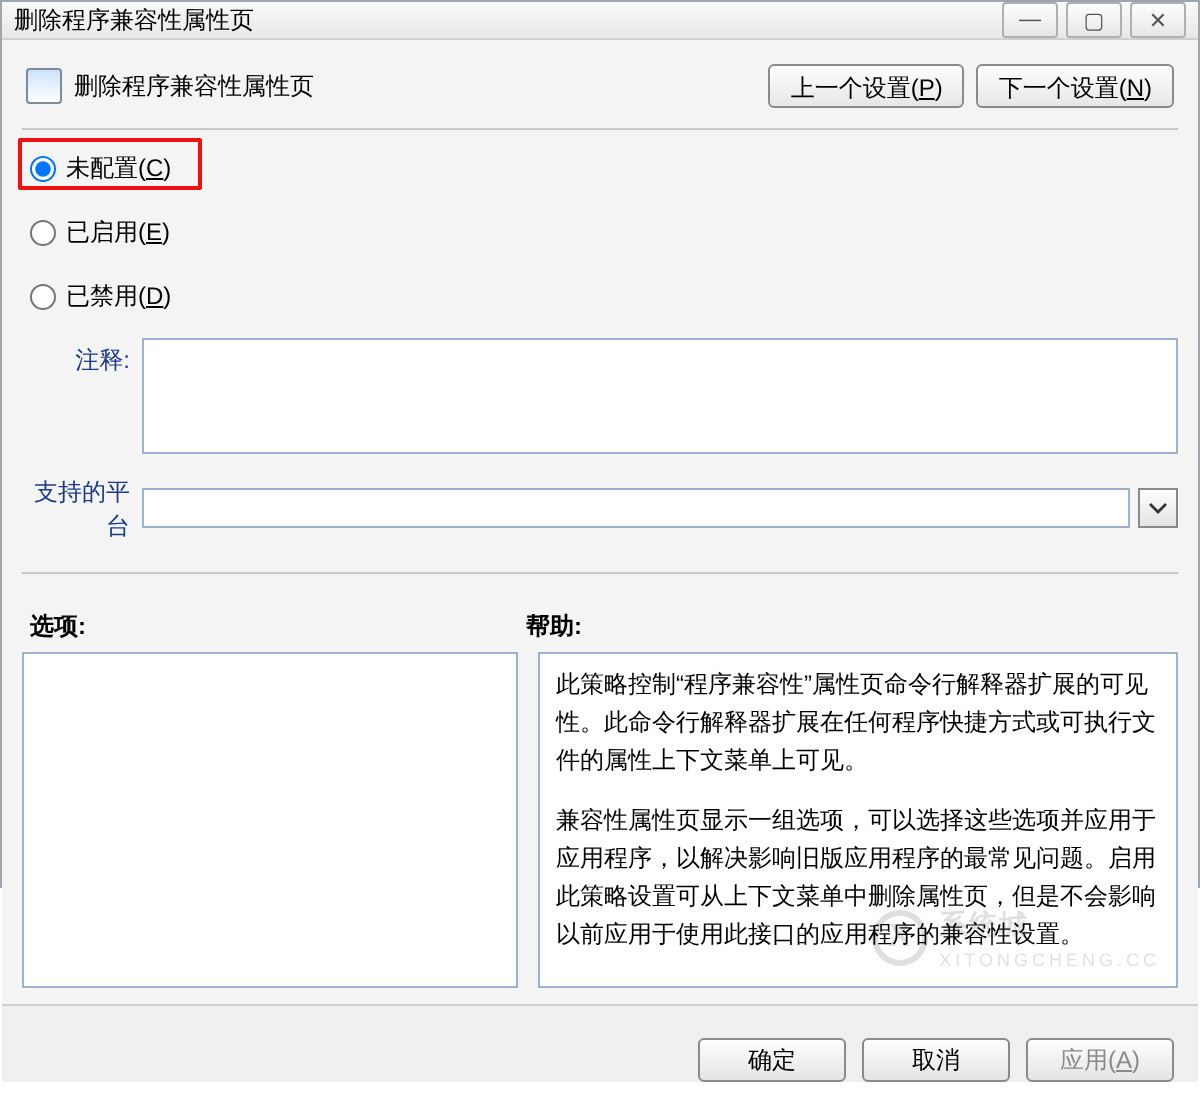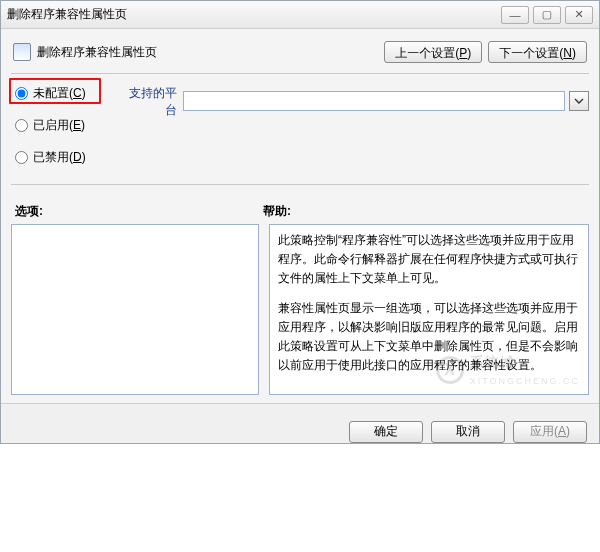--- a/index.html
+++ b/index.html
@@ -71,20 +71,21 @@
     cursor: default;
   }
   .hr {
     height: 1px;
     background: #c9c9c9;
     margin: 0 0 8px 0;
   }
   .config-area {
     display: flex;
     padding-bottom: 6px;
+    flex-direction: column;
   }
   .radio-col {
     width: 112px;
     padding-left: 4px;
     position: relative;
   }
   .radio-item {
     display: flex;
     align-items: center;
     height: 22px;
@@ -223,20 +224,24 @@
           <input type="radio" name="cfg" style="">
           <label>已启用(<u>E</u>)</label>
         </div>
         <div class="radio-item">
           <input type="radio" name="cfg" style="">
           <label>已禁用(<u>D</u>)</label>
         </div>
       </div>
 
       <div class="form-col">
+        <div class="form-row">
+          <div class="form-label">注释:</div>
+          <textarea class="notes-box" style=""></textarea>
+        </div>
         <div class="form-row" style="align-items:center;justify-content:flex-end;">
           <div class="form-label">支持的平台</div>
           <input class="platform-input" type="text" value="" style="">
           <div class="chev-btn">
             <svg class="chev-down-svg" viewBox="0 0 10 10">
                 <path d="M1 3 L5 7 L9 3" fill="none" stroke="#333" stroke-width="1.4"></path>
               </svg>
           </div>
         </div>
       </div>
@@ -245,21 +250,21 @@
     <div class="hr"></div>
 
     <div class="mid-labels">
       <div class="left">选项:</div>
       <div>帮助:</div>
     </div>
 
     <div class="panes">
       <div class="pane pane-left"></div>
       <div class="pane pane-right">
-        <p>此策略控制“程序兼容性”可以选择这些选项并应用于应用程序。此命令行解释器扩展在任何程序快捷方式或可执行文件的属性上下文菜单上可见。</p>
+        <p>此策略控制“程序兼容性”属性页命令行解释器扩展的可见性。此命令行解释器扩展在任何程序快捷方式或可执行文件的属性上下文菜单上可见。</p>
         <p>兼容性属性页显示一组选项，可以选择这些选项并应用于应用程序，以解决影响旧版应用程序的最常见问题。启用此策略设置可从上下文菜单中删除属性页，但是不会影响以前应用于使用此接口的应用程序的兼容性设置。</p>
         <div class="watermark">
           <div class="wm-icon">X</div>
           <div>
             <span class="wm-text">系统城</span>
             <span class="wm-sub">XITONGCHENG.CC</span>
           </div>
         </div>
       </div>
     </div>

